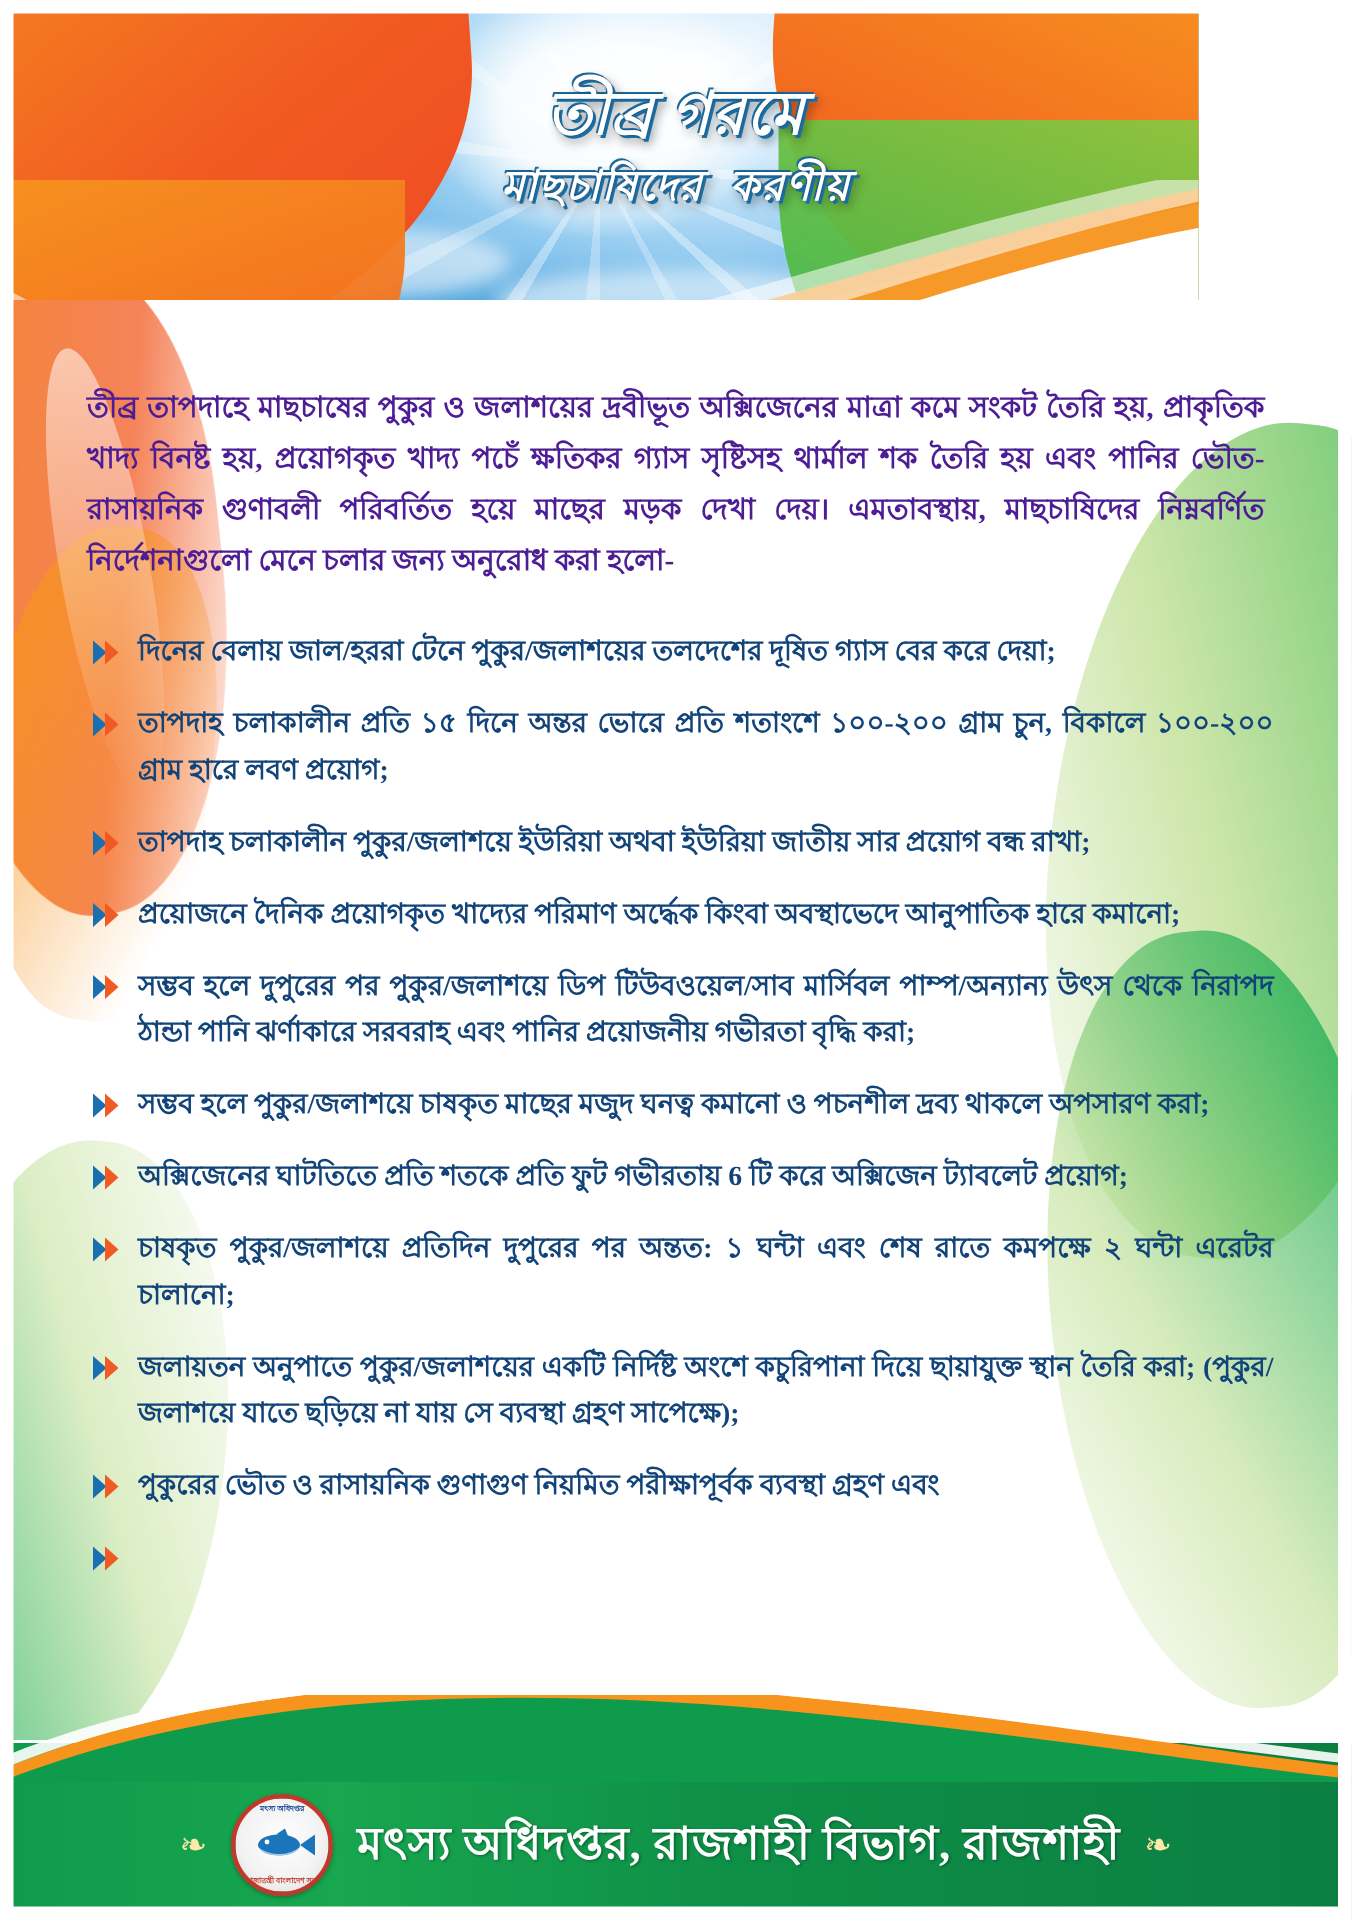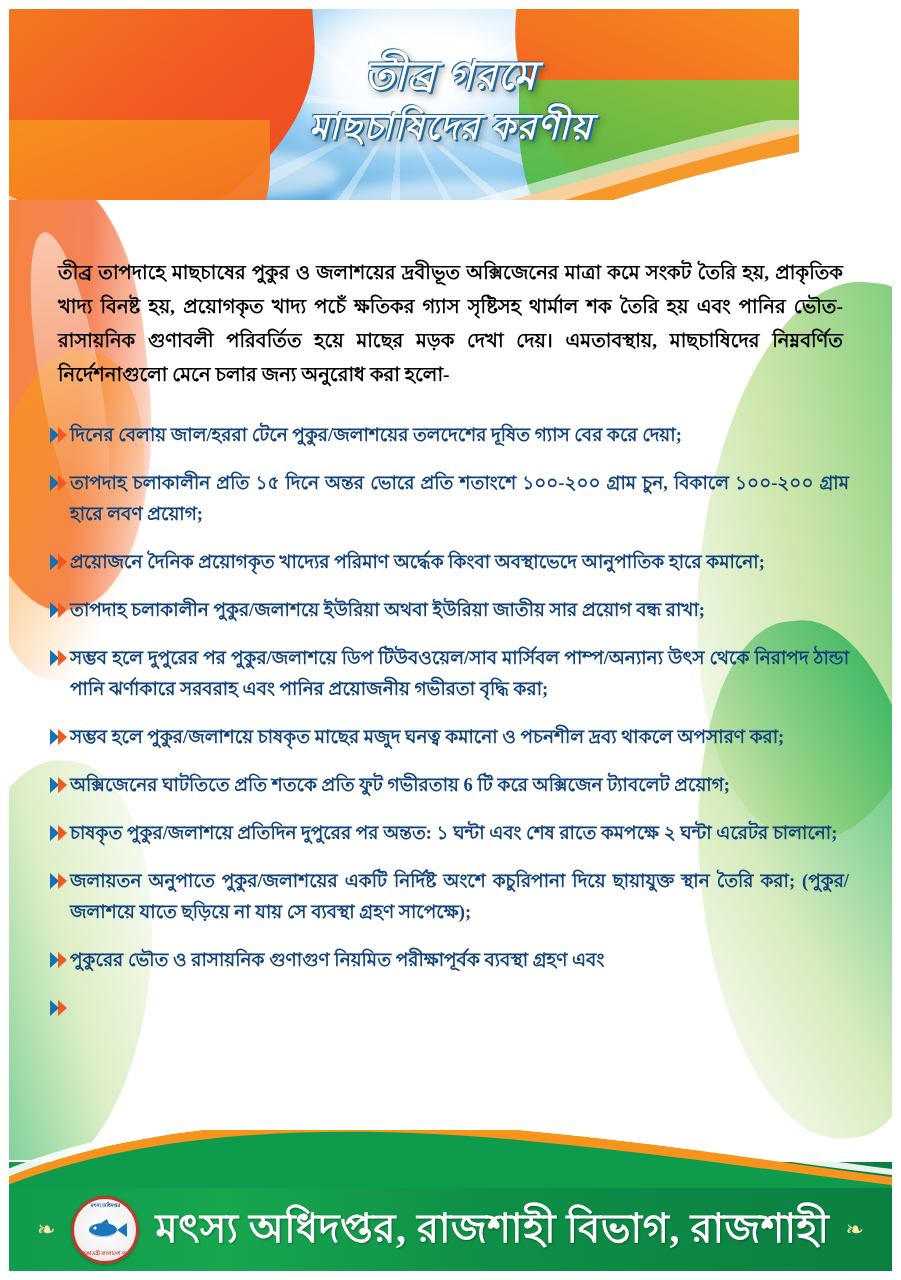--- a/index.html
+++ b/index.html
@@ -136,21 +136,21 @@
     font-style: italic;
     color: #ffffff;
     letter-spacing: 1px;
     text-shadow:
       0 0 2px rgba(0,0,0,.35),
       2px 2px 0 #1d6fa5,
       -1px -1px 0 #1d6fa5,
       3px 4px 7px rgba(0,0,0,.45);
   }
   .title-line.one { font-size: 40px; line-height: 48px; }
-  .title-line.two { font-size: 36px; line-height: 54px; }
+  .title-line.two { font-size: 28px; line-height: 54px; font-family: Liberation Mono, monospace; }
 
   
   .paper {
     position: absolute;
     left: 0; top: 200px;
     width: 901px;
     height: 960px;
     background: #ffffff;
     overflow: hidden;
   }
@@ -209,39 +209,40 @@
     position: absolute;
     left: 0; top: 0;
     width: 901px;
     z-index: 5;
   }
   .intro {
     margin: 56px 58px 0 58px;
     font-family: "Liberation Serif", serif;
     font-size: 19.5px;
     line-height: 34px;
-    color: #000000;
+    color: #4c1d95;
     text-align: justify;
     font-weight: bold;
   }
   ul.points {
     list-style: none;
     margin: 28px 52px 0 50px;
     padding: 0;
   }
   ul.points li {
     position: relative;
-    padding-left: 20px;
+    padding-left: 30px;
     margin-bottom: 17px;
     font-family: "Liberation Serif", serif;
     font-size: 18.5px;
     line-height: 31px;
     color: #12447a;
     font-weight: bold;
     text-align: justify;
+    margin-left: 12px;
   }
   .bullet {
     position: absolute;
     left: 0; top: 7px;
     width: 20px; height: 16px;
     display: inline-block;
   }
   .bullet .tri {
     position: absolute;
     top: 0;
@@ -303,21 +304,21 @@
   }
   .logo .ring-text-top { top: 3px; }
   .logo .ring-text-bottom { bottom: 3px; color: #c0392b; }
   .logo .fish {
     position: absolute;
     left: 9px; top: 19px;
     width: 44px; height: 24px;
   }
   .footer-title {
     font-family: "Liberation Serif", serif;
-    font-size: 40px;
+    font-size: 30px;
     font-weight: bold;
     color: #ffffff;
     letter-spacing: .5px;
     text-shadow: 1px 1px 2px rgba(0,0,0,.35);
   }
   .leaf {
     color: #ffe9a8;
     font-size: 22px;
     line-height: 1;
   }
@@ -383,28 +384,28 @@
           <span class="bullet">
               <i class="tri t1"></i>
               <i class="tri t2"></i>
             </span>
         </li>
         <li>
           <span class="bullet">
               <i class="tri t1"></i>
               <i class="tri t2"></i>
             </span>
+          <span>তাপদাহ চলাকালীন পুকুর/জলাশয়ে ইউরিয়া অথবা ইউরিয়া জাতীয় সার প্রয়োগ বন্ধ রাখা;</span>
+        </li>
+        <li>
+          <span class="bullet">
+              <i class="tri t1"></i>
+              <i class="tri t2"></i>
+            </span>
           <span>প্রয়োজনে দৈনিক প্রয়োগকৃত খাদ্যের পরিমাণ অর্দ্ধেক কিংবা অবস্থাভেদে আনুপাতিক হারে কমানো;</span>
-        </li>
-        <li>
-          <span class="bullet">
-              <i class="tri t1"></i>
-              <i class="tri t2"></i>
-            </span>
-          <span>তাপদাহ চলাকালীন পুকুর/জলাশয়ে ইউরিয়া অথবা ইউরিয়া জাতীয় সার প্রয়োগ বন্ধ রাখা;</span>
         </li>
         <li>
           <span class="bullet">
               <i class="tri t1"></i>
               <i class="tri t2"></i>
             </span>
           <span>সম্ভব হলে দুপুরের পর পুকুর/জলাশয়ে ডিপ টিউবওয়েল/সাব মার্সিবল পাম্প/অন্যান্য উৎস থেকে নিরাপদ ঠান্ডা পানি ঝর্ণাকারে সরবরাহ এবং পানির প্রয়োজনীয় গভীরতা বৃদ্ধি করা;</span>
         </li>
         <li>
           <span class="bullet">

